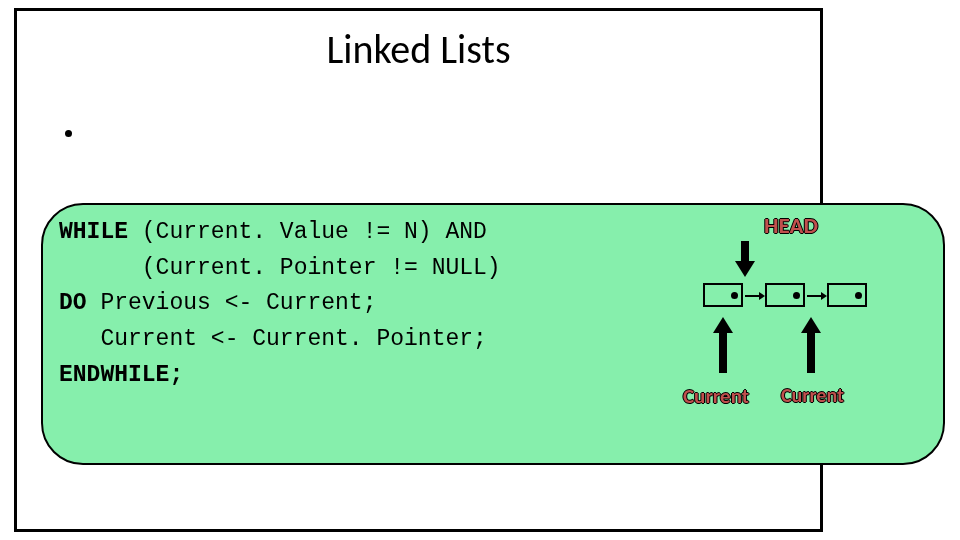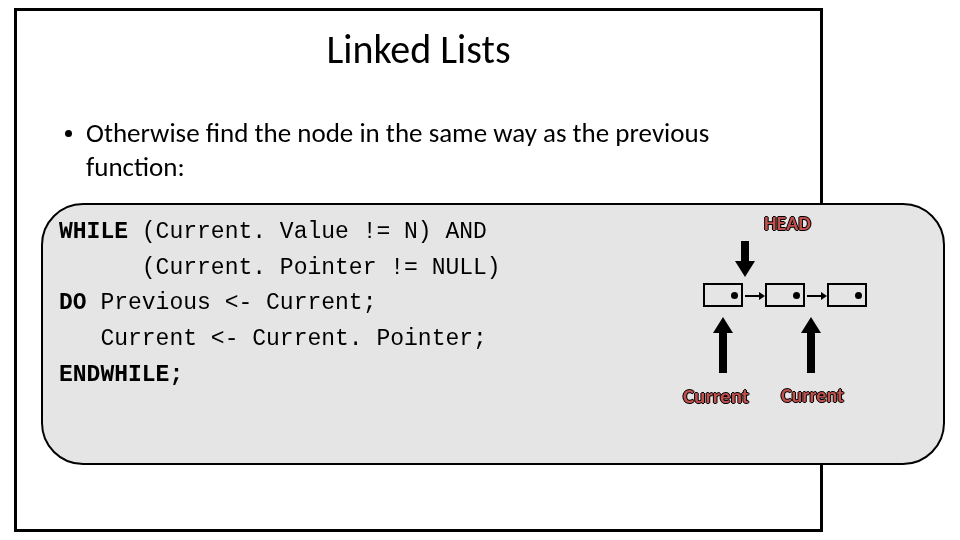--- a/index.html
+++ b/index.html
@@ -46,21 +46,21 @@
     font-size: 27px;
     line-height: 1.25;
     color: #000;
   }
   .code-box {
     position: absolute;
     left: 24px;
     top: 192px;
     width: 904px;
     height: 262px;
-    background: #e5e5e5;
+    background: #86efac;
     border: 2px solid #000;
     border-radius: 42px;
     padding: 10px 16px;
   }
   .code-text {
     font-family: "Courier New", monospace;
     font-size: 23px;
     line-height: 1.55;
     color: #000;
     white-space: pre;
@@ -71,21 +71,21 @@
     right: 22px;
     top: 6px;
     width: 230px;
     height: 210px;
   }
   .head-label {
     position: absolute;
     left: 28px;
     top: 0;
     font-family: Calibri, Arial, sans-serif;
-    font-size: 20px;
+    font-size: 23px;
     font-weight: 700;
     color: #c0504d;
     text-shadow: 0 0 1px #000, 1px 0 0 #000, -1px 0 0 #000, 0 1px 0 #000, 0 -1px 0 #000;
     padding-left: 45px;
   }
   .head-arrow {
     position: absolute;
     left: 42px;
     top: 28px;
   }
@@ -142,21 +142,20 @@
 </style>
 </head>
 <body>
 
 <div class="slide">
 
   <h1 class="title">Linked Lists</h1>
 
   <div class="bullet-row">
     <div class="bullet-dot"></div>
-    <div class="bullet-text">Otherwise find the node in the same way as the previous function:</div>
   </div>
 
   <div class="code-box">
     <div class="code-text"><b>WHILE</b><span> (Current. Value != N) AND</span>
 <span>      (Current. Pointer != NULL)</span>
 <b>DO</b><span> Previous &lt;- Current;</span>
 <span>   Current &lt;- Current. Pointer;</span>
 <b>ENDWHILE;</b></div>
 
     <div class="diagram">

